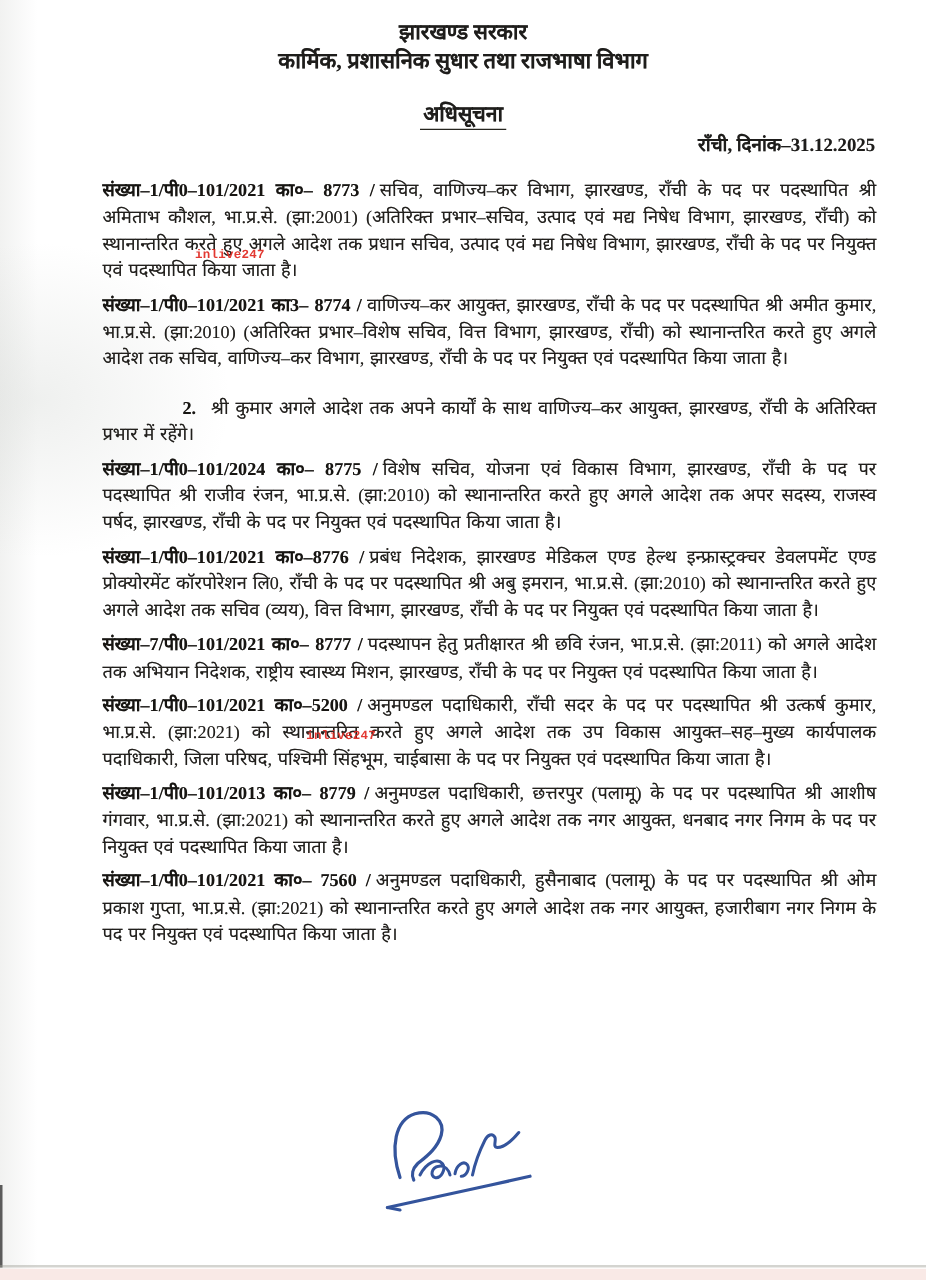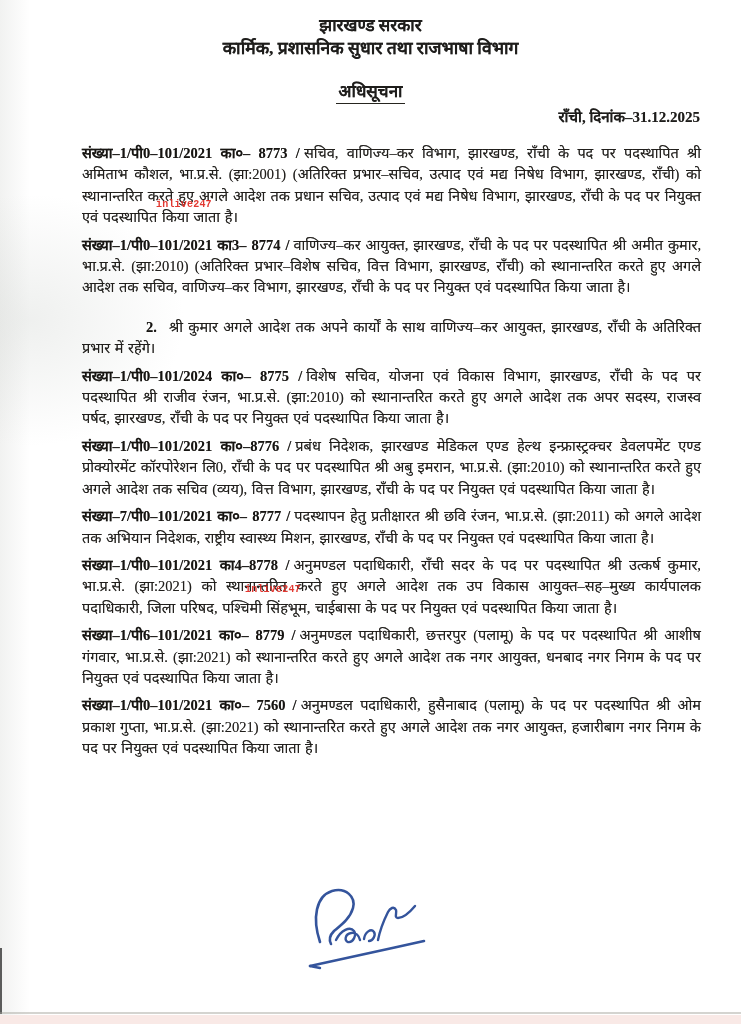--- a/index.html
+++ b/index.html
@@ -121,23 +121,23 @@
     <p class="para"><span class="num">संख्या–1/पी0–101/2021 का3– 8774 /</span><span>वाणिज्य–कर आयुक्त, झारखण्ड, राँची के पद पर पदस्थापित श्री अमीत कुमार, भा.प्र.से. (झा:2010) (अतिरिक्त प्रभार–विशेष सचिव, वित्त विभाग, झारखण्ड, राँची) को स्थानान्तरित करते हुए अगले आदेश तक सचिव, वाणिज्य–कर विभाग, झारखण्ड, राँची के पद पर नियुक्त एवं पदस्थापित किया जाता है।</span></p>
 
     <p class="para clause"><span class="num">2.</span><span>श्री कुमार अगले आदेश तक अपने कार्यों के साथ वाणिज्य–कर आयुक्त, झारखण्ड, राँची के अतिरिक्त प्रभार में रहेंगे।</span></p>
 
     <p class="para"><span class="num">संख्या–1/पी0–101/2024 का०– 8775 /</span><span>विशेष सचिव, योजना एवं विकास विभाग, झारखण्ड, राँची के पद पर पदस्थापित श्री राजीव रंजन, भा.प्र.से. (झा:2010) को स्थानान्तरित करते हुए अगले आदेश तक अपर सदस्य, राजस्व पर्षद, झारखण्ड, राँची के पद पर नियुक्त एवं पदस्थापित किया जाता है।</span></p>
 
     <p class="para"><span class="num">संख्या–1/पी0–101/2021 का०–8776 /</span><span>प्रबंध निदेशक, झारखण्ड मेडिकल एण्ड हेल्थ इन्फ्रास्ट्रक्चर डेवलपमेंट एण्ड प्रोक्योरमेंट कॉरपोरेशन लि0, राँची के पद पर पदस्थापित श्री अबु इमरान, भा.प्र.से. (झा:2010) को स्थानान्तरित करते हुए अगले आदेश तक सचिव (व्यय), वित्त विभाग, झारखण्ड, राँची के पद पर नियुक्त एवं पदस्थापित किया जाता है।</span></p>
 
     <p class="para"><span class="num">संख्या–7/पी0–101/2021 का०– 8777 /</span><span>पदस्थापन हेतु प्रतीक्षारत श्री छवि रंजन, भा.प्र.से. (झा:2011) को अगले आदेश तक अभियान निदेशक, राष्ट्रीय स्वास्थ्य मिशन, झारखण्ड, राँची के पद पर नियुक्त एवं पदस्थापित किया जाता है।</span></p>
 
-    <p class="para"><span class="num">संख्या–1/पी0–101/2021 का4–8778 /</span><span>अनुमण्डल पदाधिकारी, राँची सदर के पद पर पदस्थापित श्री उत्कर्ष कुमार, भा.प्र.से. (झा:2021) को स्थानान्तरित करते हुए अगले आदेश तक उप विकास आयुक्त–सह–मुख्य कार्यपालक पदाधिकारी, जिला परिषद, पश्चिमी सिंहभूम, चाईबासा के पद पर नियुक्त एवं पदस्थापित किया जाता है।</span></p>
+    <p class="para"><span class="num">संख्या–1/पी0–101/2021 का०–5200 /</span><span>अनुमण्डल पदाधिकारी, राँची सदर के पद पर पदस्थापित श्री उत्कर्ष कुमार, भा.प्र.से. (झा:2021) को स्थानान्तरित करते हुए अगले आदेश तक उप विकास आयुक्त–सह–मुख्य कार्यपालक पदाधिकारी, जिला परिषद, पश्चिमी सिंहभूम, चाईबासा के पद पर नियुक्त एवं पदस्थापित किया जाता है।</span></p>
 
-    <p class="para"><span class="num">संख्या–1/पी6–101/2021 का०– 8779 /</span><span>अनुमण्डल पदाधिकारी, छत्तरपुर (पलामू) के पद पर पदस्थापित श्री आशीष गंगवार, भा.प्र.से. (झा:2021) को स्थानान्तरित करते हुए अगले आदेश तक नगर आयुक्त, धनबाद नगर निगम के पद पर नियुक्त एवं पदस्थापित किया जाता है।</span></p>
+    <p class="para"><span class="num">संख्या–1/पी0–101/2013 का०– 8779 /</span><span>अनुमण्डल पदाधिकारी, छत्तरपुर (पलामू) के पद पर पदस्थापित श्री आशीष गंगवार, भा.प्र.से. (झा:2021) को स्थानान्तरित करते हुए अगले आदेश तक नगर आयुक्त, धनबाद नगर निगम के पद पर नियुक्त एवं पदस्थापित किया जाता है।</span></p>
 
     <p class="para"><span class="num">संख्या–1/पी0–101/2021 का०– 7560 /</span><span>अनुमण्डल पदाधिकारी, हुसैनाबाद (पलामू) के पद पर पदस्थापित श्री ओम प्रकाश गुप्ता, भा.प्र.से. (झा:2021) को स्थानान्तरित करते हुए अगले आदेश तक नगर आयुक्त, हजारीबाग नगर निगम के पद पर नियुक्त एवं पदस्थापित किया जाता है।</span></p>
   </div>
 
   <span class="watermark wm-1" style="color: rgb(224, 40, 32);">inlive247</span>
   <span class="watermark wm-2" style="color: rgb(224, 40, 32);">inlive247</span>
 
   <div class="signature">
     <svg width="160" height="92" viewBox="0 0 160 92">
       <g fill="none" stroke-linecap="round" stroke-linejoin="round" class="sig-stroke" stroke="#34549c">

